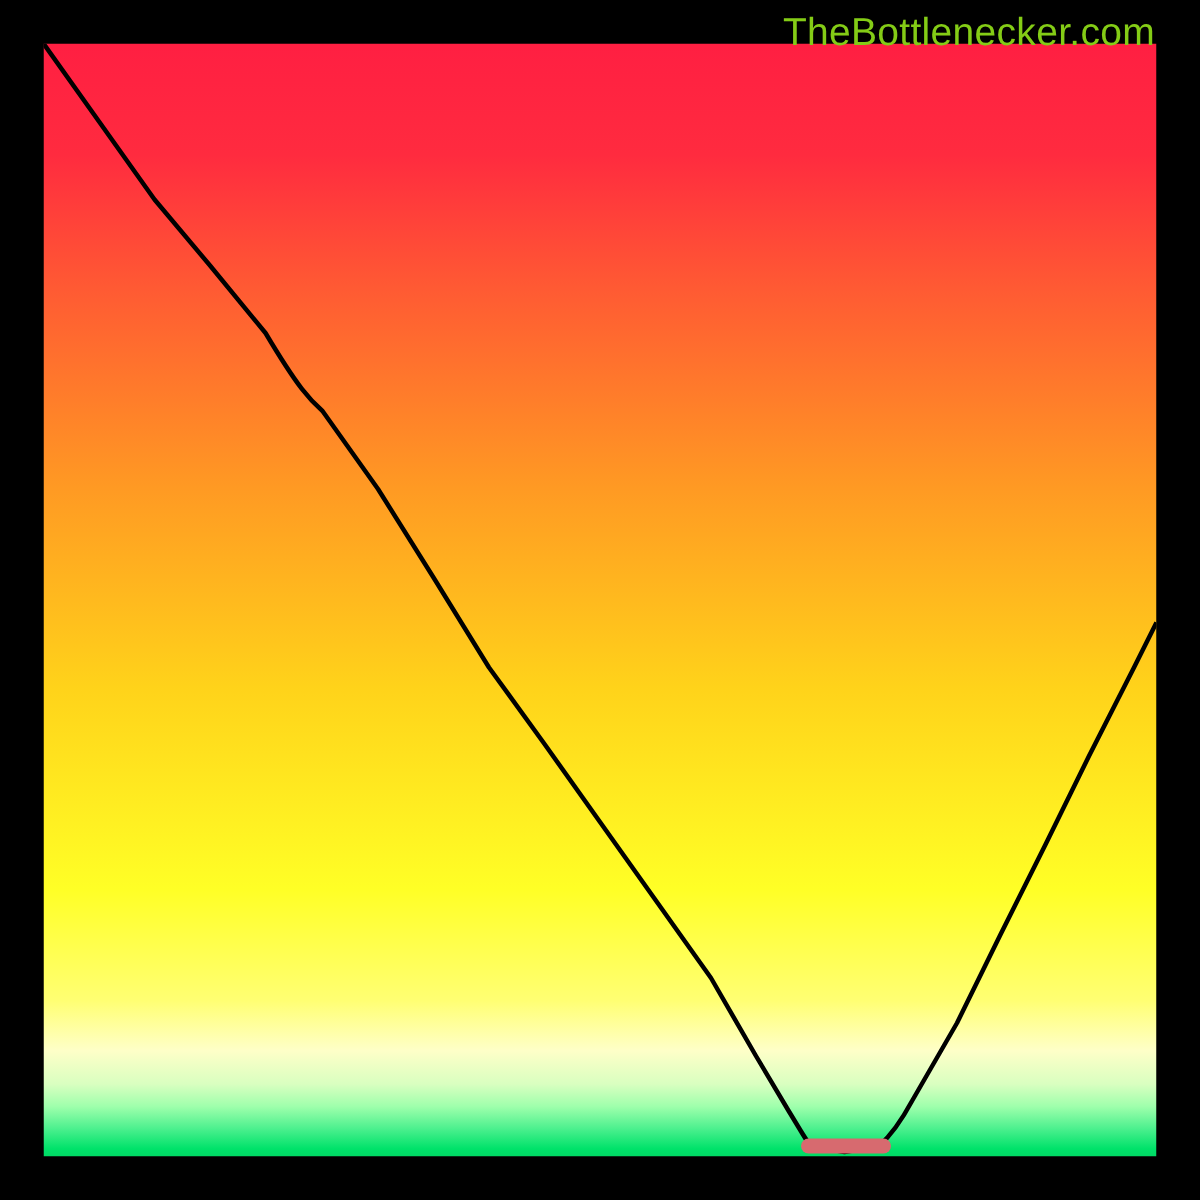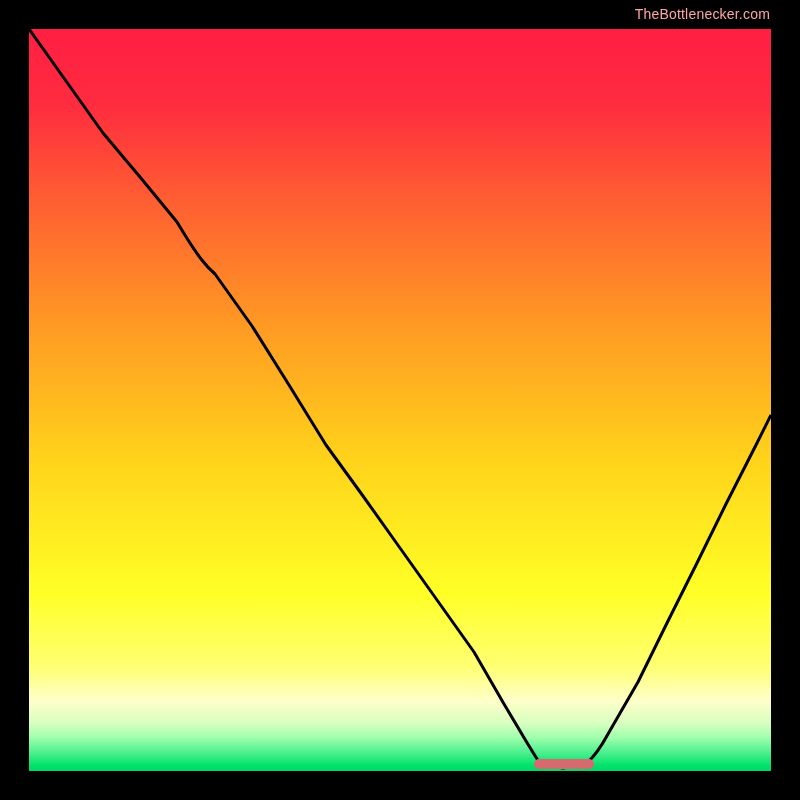--- a/index.html
+++ b/index.html
@@ -23,23 +23,23 @@
     left: 0;
     top: 0;
     width: 742px;
     height: 742px;
   }
   .watermark {
     position: absolute;
     top: 6px;
     right: 30px;
     font-family: Arial, Helvetica, sans-serif;
-    font-size: 14px;
+    font-size: 26px;
     font-weight: 500;
-    color: #fca5a5;
+    color: #84cc16;
     letter-spacing: 0.2px;
     user-select: none;
   }
 </style>
 </head>
 <body>
 
 <div class="frame">
   <svg class="plot" viewBox="0 0 742 742" preserveAspectRatio="none">
     <defs>

